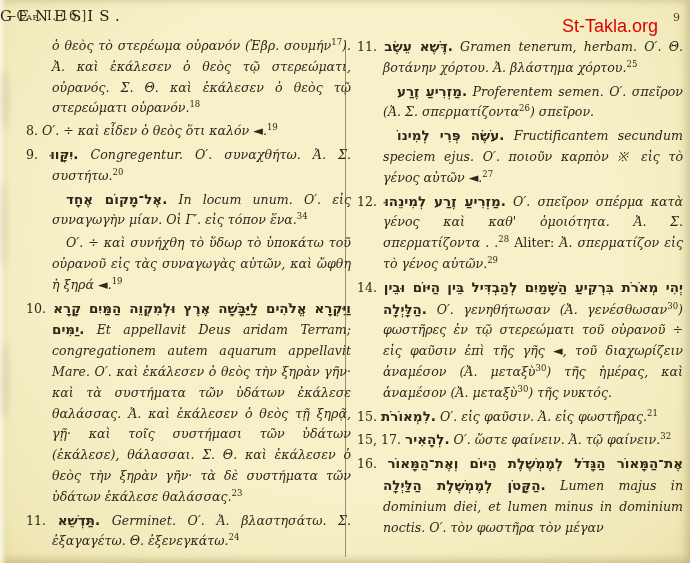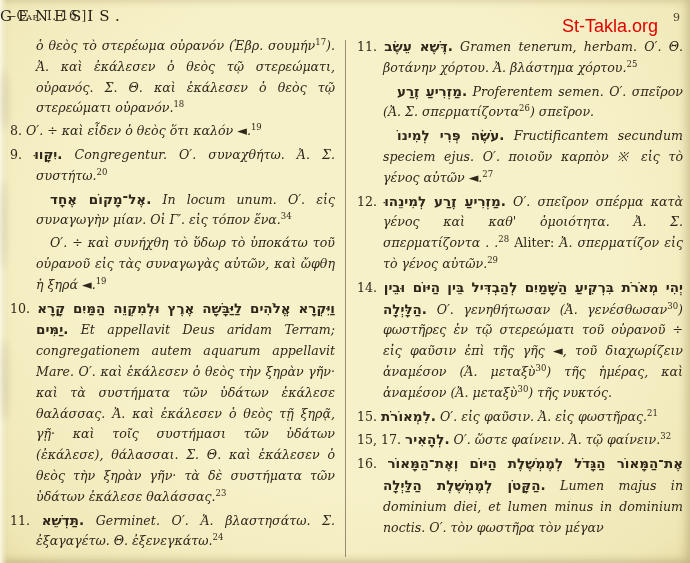--- a/index.html
+++ b/index.html
@@ -17,21 +17,21 @@
   
   .header { position:absolute; top:5px; left:0; right:0; height:24px; }
   .cap-ref { position:absolute; left:10px; top:4px; font-size:12px; font-variant:small-caps; letter-spacing:.5px; color:#3a3023; }
   .title { position:absolute; left:0; right:0; top:2px; text-align:left; font-size:15px; letter-spacing:6px; color:#241e15; }
   .site { position:absolute; right:32px; top:11px; font-family:"Liberation Sans","DejaVu Sans",sans-serif; font-size:18px; font-weight:400; color:#e00000; }
   .page-num { position:absolute; right:10px; top:6px; font-size:11px; color:#4a3e2c; }
 
   
   .divider { position:absolute; left:345px; top:40px; bottom:6px; width:1px; background:#988d74; }
   .col { position:absolute; top:36px; font-size:12.6px; line-height:20.8px; text-align:justify; }
-  .col-left  { left:10px;  width:325px; }
+  .col-left  { left:26px;  width:325px; }
   .col-right { left:357px; width:326px; }
 
   p.entry { margin:0 0 2px 0; padding-left:26px; text-indent:-26px; }
   p.entry.cont { text-indent:0; }
   p.entry.sub  { text-indent:14px; }
 
   .vnum   { font-style:normal; }
   .greek  { font-style:italic; }
   .latin  { font-style:italic; }
   .roman  { font-style:normal; }

